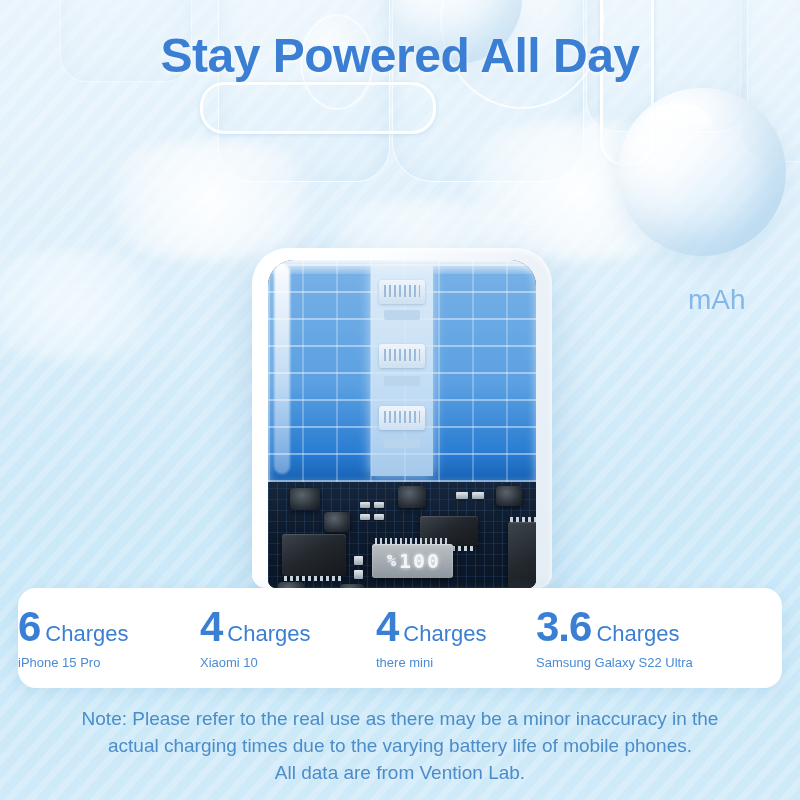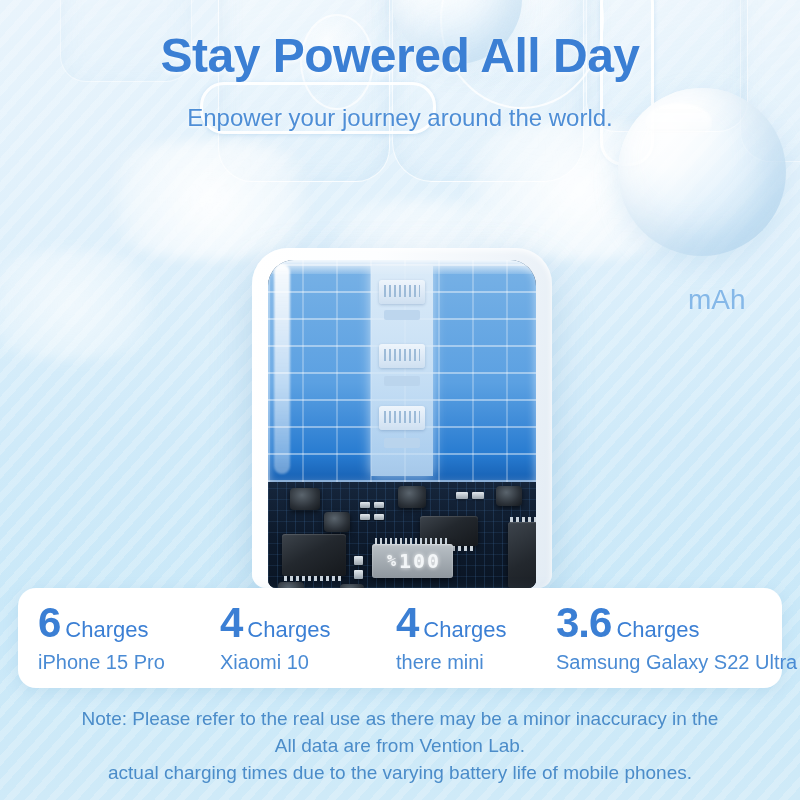--- a/index.html
+++ b/index.html
@@ -269,33 +269,32 @@
     position:absolute;
     left:18px; top:588px; width:764px; height:100px;
     background:#ffffff;
     border-radius:18px;
     box-shadow: 0 4px 16px rgba(120,175,215,.20);
     display:flex;
     align-items:center;
   }
   .stat {
     flex:1;
-    padding-left:20px;
     box-sizing:border-box;
   }
   .stat-top { white-space:nowrap; line-height:1; }
   .stat-num {
     font-size:42px; font-weight:bold; color:#3b7fd4; letter-spacing:-1px;
   }
   .stat-unit {
     font-size:22px; color:#3b7fd4; margin-left:5px;
   }
   .stat-device {
     margin-top:7px;
-    font-size:20px;
+    font-size:13px;
     color:#4a8bd4;
     white-space:nowrap;
   }
   .stat:nth-child(1){ flex:0 0 182px; }
   .stat:nth-child(2){ flex:0 0 176px; }
   .stat:nth-child(3){ flex:0 0 160px; }
   .stat:nth-child(4){ flex:1; }
 
   
   .note {
@@ -326,21 +325,20 @@
     <div class="glass-cable gc2"></div>
     <div class="cloud cl1"></div>
     <div class="cloud cl2"></div>
     <div class="cloud cl3"></div>
     <div class="cloud cl4"></div>
     <div class="sphere sph-small"></div>
     <div class="sphere sph-main"></div>
   </div>
 
   <div class="headline">Stay Powered All Day</div>
-  <div class="subhead">Enpower your journey around the world.</div>
 
   <div class="capacity-unit">mAh</div>
 
   <div class="product">
     <div class="pb-shell"></div>
     <div class="pb-inner">
 
       <div class="battery-stack">
         <div class="cell-grid"></div>
         <div class="stack-top-lip"></div>
@@ -418,17 +416,17 @@
     <div class="stat">
       <div class="stat-top">
         <span class="stat-num">3.6</span><span class="stat-unit">Charges</span>
       </div>
       <div class="stat-device">Samsung Galaxy S22 Ultra</div>
     </div>
   </div>
 
   <div class="note">
     <div>Note: Please refer to the real use as there may be a minor inaccuracy in the</div>
+    <div>actual charging times due to the varying battery life of mobile phones.</div>
     <div>All data are from Vention Lab.</div>
-    <div>actual charging times due to the varying battery life of mobile phones.</div>
   </div>
 
 </div>
 
 </body></html>

